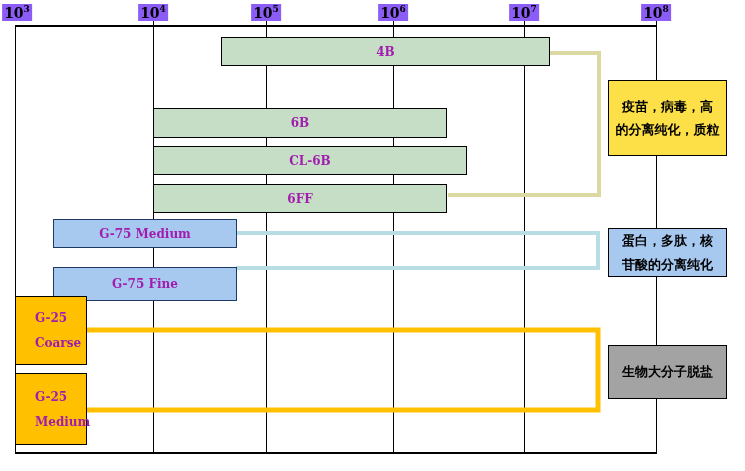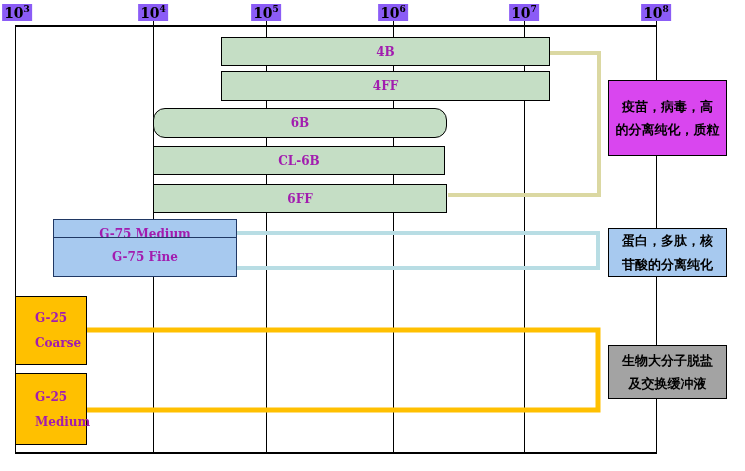--- a/index.html
+++ b/index.html
@@ -34,21 +34,21 @@
   
   #connectors { position:absolute; left:0; top:0; z-index:2; }
   
   .note {
     position:absolute; box-sizing:border-box; z-index:4;
     border:1.5px solid #000;
     display:flex; flex-direction:column; align-items:center; justify-content:center;
     font: bold 13px "DejaVu Sans", "Liberation Sans", sans-serif;
     line-height:1.8; color:#000; text-align:center;
   }
-  .note.green  { background:#d946ef; }
+  .note.green  { background:#fde047; }
   .note.blue   { background:#a7c9ef;font-family:Liberation Serif, serif; }
   .note.yellow { background:#a3a3a3; }
 </style>
 </head>
 <body>
 
 <div id="stage">
 
   <span class="tick" style="left:17px"><span>10</span><sup>3</sup></span>
   <span class="tick" style="left:153px"><span>10</span><sup>4</sup></span>
@@ -67,43 +67,41 @@
   <div class="axis-line" style="left:15px; top:25px; width:642px; height:2px;"></div>
   <div class="axis-line" style="left:15px; top:452px; width:642px; height:2px;"></div>
 
   <svg id="connectors" width="745" height="471" viewBox="0 0 745 471">
     <polyline points="549,53 599,53 599,195 448,195" fill="none" stroke="#dbd8a2" stroke-width="4"></polyline>
     <polyline points="236,233 598,233 598,268 236,268" fill="none" stroke="#b8dde4" stroke-width="4"></polyline>
     <polyline points="86,330 598,330 598,410 86,410" fill="none" stroke="#ffc000" stroke-width="5"></polyline>
   </svg>
 
   <div class="bar green" style="left:221px; top:37px;  width:329px; height:29px;">4B</div>
-  <div class="bar green" style="left:221px; top:71px;  width:329px; height:30px;">4FF</div>
-  <div class="bar green" style="left:153px; top:108px; width:294px; height:30px;border-radius:12px;">6B</div>
-  <div class="bar green" style="left:153px; top:146px; width:292px; height:29px;">CL-6B</div>
+  <div class="bar green" style="left:153px; top:108px; width:294px; height:30px;">6B</div>
+  <div class="bar green" style="left:153px; top:146px; width:314px; height:29px;">CL-6B</div>
   <div class="bar green" style="left:153px; top:184px; width:294px; height:29px;">6FF</div>
 
   <div class="bar blue" style="left:53px; top:219px; width:184px; height:29px;">G-75 Medium</div>
-  <div class="bar blue" style="left:53px; top:237px; width:184px; height:40px;text-align:center;">G-75 Fine</div>
+  <div class="bar blue" style="left:53px; top:267px; width:184px; height:34px;text-align:center;">G-75 Fine</div>
 
   <div class="bar yellow" style="left:15px; top:296px; width:72px; height:69px;">
     <span>G-25</span>
     <span>Coarse</span>
   </div>
   <div class="bar yellow" style="left:15px; top:373px; width:72px; height:72px;">
     <span>G-25</span>
     <span>Medium</span>
   </div>
 
   <div class="note green" style="left:608px; top:80px; width:119px; height:76px;">
     <div>疫苗，病毒，高</div>
     <div>的分离纯化，质粒</div>
   </div>
   <div class="note blue" style="left:608px; top:228px; width:119px; height:49px;">
     <div>蛋白，多肽，核</div>
     <div>苷酸的分离纯化</div>
   </div>
   <div class="note yellow" style="left:608px; top:345px; width:119px; height:54px;">
     <div>生物大分子脱盐</div>
-    <div>及交换缓冲液</div>
   </div>
 
 </div>
 
 </body></html>

